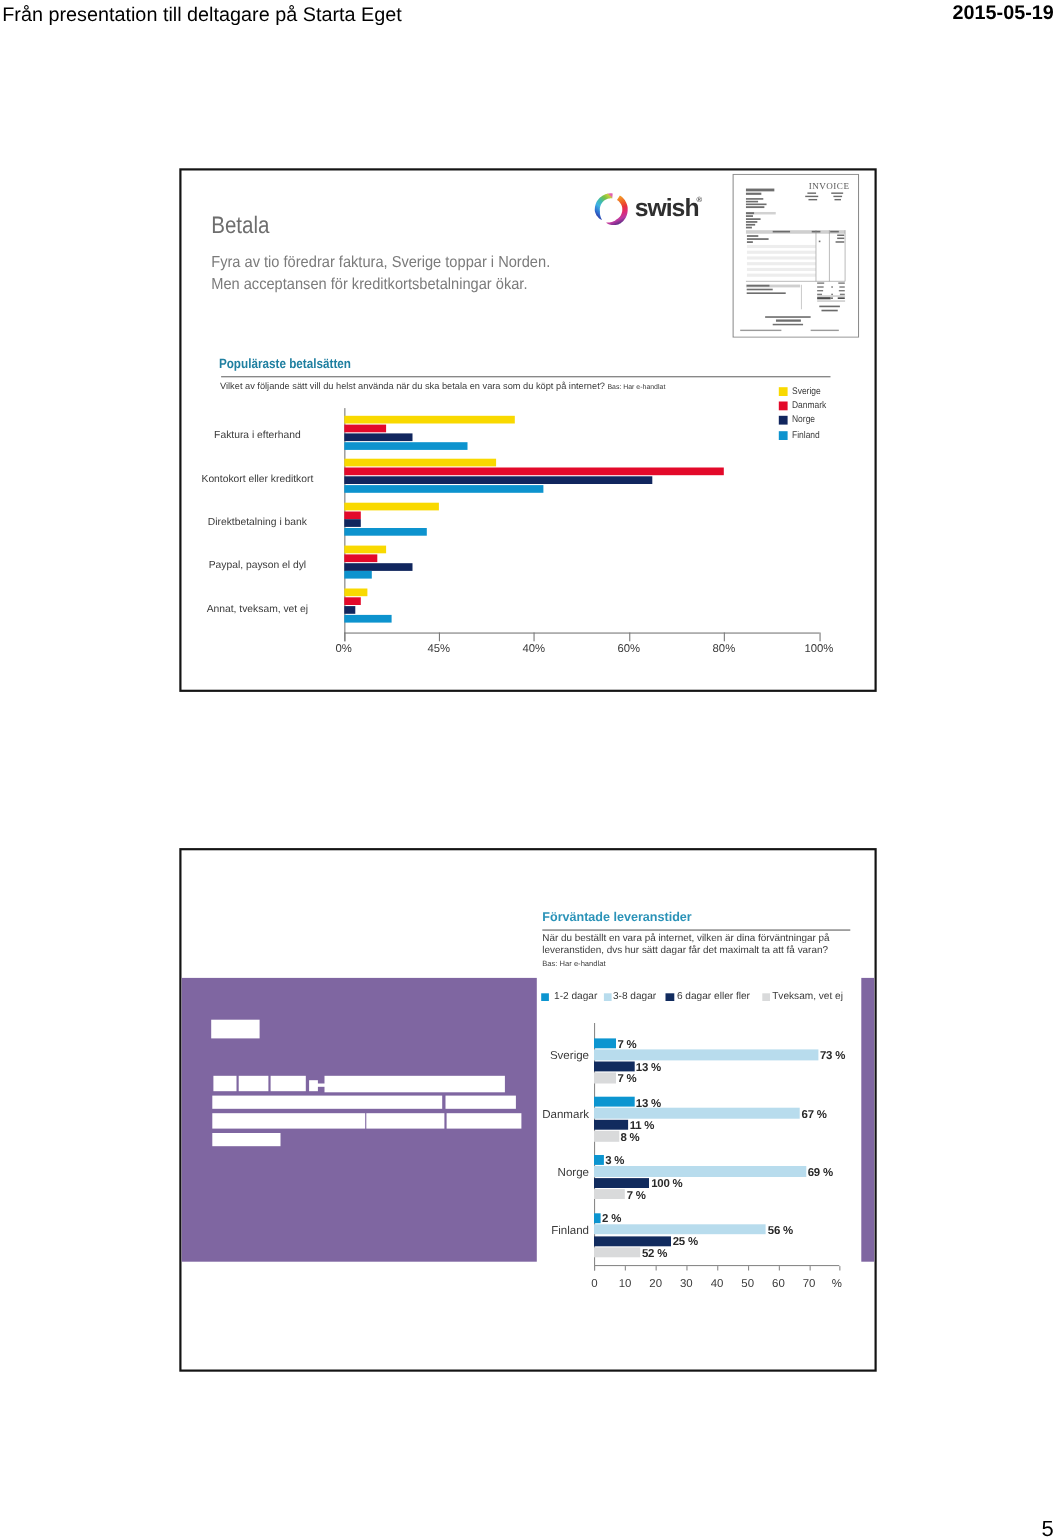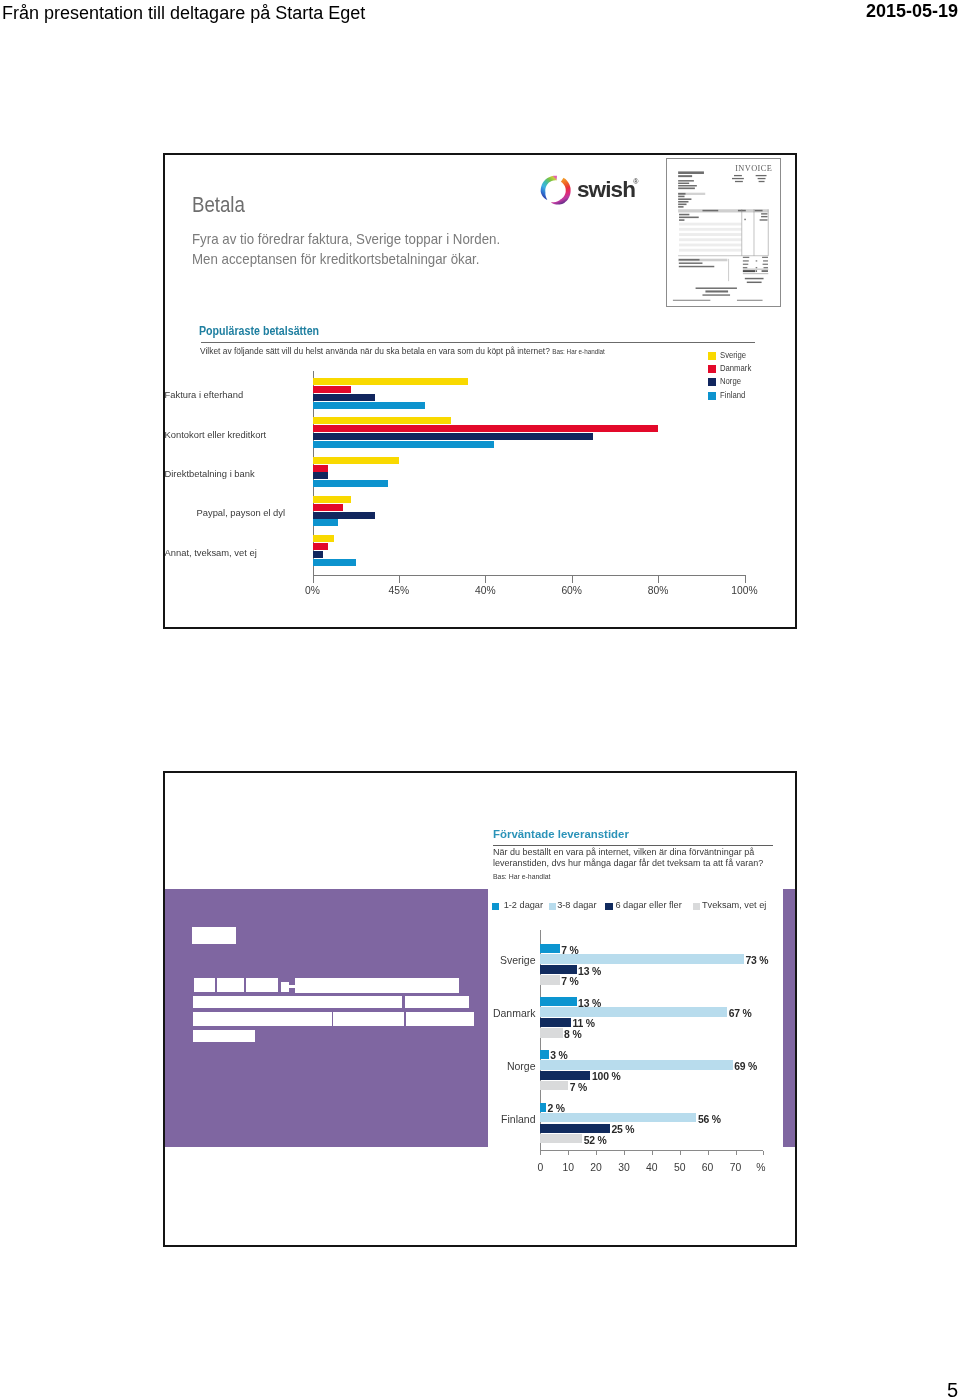--- a/index.html
+++ b/index.html
@@ -27,21 +27,21 @@
   .c1-sub{position:absolute;left:35.5px;top:191.9px;font-size:8.42px;color:#3a3a3a;}
   .c1-sub .base{font-size:6.32px;}
   .c1-legend{position:absolute;left:543px;top:195.6px;}
   .c1-legend .lg{position:relative;height:13.2px;}
   .c1-legend .sw{position:absolute;left:0;top:2px;width:8px;height:8px;}
   .c1-legend .lb{position:absolute;left:12.5px;top:0px;font-size:8.8px;color:#3a3a3a;line-height:11px;transform:scaleX(0.875);transform-origin:left top;}
 
   .c1-axis{position:absolute;left:148px;top:216.6px;width:1px;height:211.7px;background:#7a7a7a;}
   .c1-xline{position:absolute;left:148px;top:420.2px;width:432px;height:1px;background:#7a7a7a;}
   .bar{position:absolute;height:7px;}
-  .c1-cat{position:absolute;left:0px;width:139px;font-size:9.4px;color:#3a3a3a;white-space:nowrap;text-align:left;}
+  .c1-cat{position:absolute;left:0px;width:139px;font-size:9.4px;color:#3a3a3a;white-space:nowrap;text-align:center;}
   .c1-tick{position:absolute;top:430.6px;font-size:10.3px;color:#3a3a3a;transform:translateX(-50%);}
   .c1-tickmark{position:absolute;width:1px;height:7.5px;background:#7a7a7a;top:420.7px;}
 
   
   .s2-panel{position:absolute;left:0.5px;top:116.2px;width:323.2px;height:258.6px;}
   .s2-strip{position:absolute;left:618.8px;top:116.5px;width:11.7px;height:258px;}
   .redact{position:absolute;background:#fff;}
   .c2-head{position:absolute;left:328.2px;top:54.2px;font-size:11.6px;font-weight:bold;color:#2b93b8;transform:scaleX(0.985);transform-origin:left top;}
   .c2-rule{position:absolute;left:328.5px;top:72px;width:280px;height:1px;background:#5f5f5f;}
   .c2-sub{position:absolute;left:328.5px;top:74.2px;font-size:9px;line-height:11.6px;color:#3a3a3a;}
@@ -250,21 +250,21 @@
       <div class="bar" style="left: 148px; top: 364.9px; width: 25.92px; background: rgb(13, 147, 206);"></div>
       <div class="bar" style="left: 148px; top: 380.8px; width: 21.6px; background: rgb(249, 217, 0);"></div>
       <div class="bar" style="left: 148px; top: 388.6px; width: 15.12px; background: rgb(227, 9, 42);"></div>
       <div class="bar" style="left: 148px; top: 396.4px; width: 10.8px; background: rgb(17, 38, 94);"></div>
       <div class="bar" style="left: 148px; top: 404.2px; width: 43.2px; background: rgb(13, 147, 206);"></div>
     </div>
   <div id="c1cats">
       <div class="c1-cat" style="top: 234.8px;">Faktura i efterhand</div>
       <div class="c1-cat" style="top: 274.1px;">Kontokort eller kreditkort</div>
       <div class="c1-cat" style="top: 313.4px;">Direktbetalning i bank</div>
-      <div class="c1-cat" style="top: 352.7px; padding-left: 32px;">Paypal, payson el dyl</div>
+      <div class="c1-cat" style="top: 352.7px;">Paypal, payson el dyl</div>
       <div class="c1-cat" style="top: 392px;">Annat, tveksam, vet ej</div>
     </div>
   <div id="c1ticks">
       <div class="c1-tick" style="left: 148px;">0%</div>
       <div class="c1-tickmark" style="left: 148px;"></div>
       <div class="c1-tick" style="left: 234.4px;">45%</div>
       <div class="c1-tickmark" style="left: 234.4px;"></div>
       <div class="c1-tick" style="left: 320.8px;">40%</div>
       <div class="c1-tickmark" style="left: 320.8px;"></div>
       <div class="c1-tick" style="left: 407.2px;">60%</div>
@@ -291,21 +291,21 @@
       <div class="redact" style="left: 28.4px; top: 239.1px; width: 138.9px; height: 14.9px;"></div>
       <div class="redact" style="left: 168.2px; top: 239.1px; width: 71.5px; height: 14.9px;"></div>
       <div class="redact" style="left: 241.9px; top: 239.1px; width: 67.7px; height: 14.9px;"></div>
       <div class="redact" style="left: 28.4px; top: 257.8px; width: 62px; height: 12.1px;"></div>
     </div>
 
   <div class="c2-head">Förväntade leveranstider</div>
   <div class="c2-rule"></div>
   <div class="c2-sub">
     <div>När du beställt en vara på internet, vilken är dina förväntningar på</div>
-    <div>leveranstiden, dvs hur många dagar får det tveksam ta att få varan?</div>
+    <div>leveranstiden, dvs hur sätt dagar får det maximalt ta att få varan?</div>
   </div>
   <div class="c2-base">Bas: Har e-handlat</div>
   <div class="c2-legend" id="c2legend">
       <span class="sw" style="background: rgb(12, 149, 208); left: 0px;"></span>
       <span class="lb" style="left: 12.1px;">1-2 dagar</span>
       <span class="sw" style="background: rgb(184, 220, 237); left: 57.5px;"></span>
       <span class="lb" style="left: 65.6px;">3-8 dagar</span>
       <span class="sw" style="background: rgb(17, 43, 94); left: 113.9px;"></span>
       <span class="lb" style="left: 123.8px;">6 dagar eller fler</span>
       <span class="sw" style="background: rgb(217, 218, 219); left: 201.1px;"></span>

